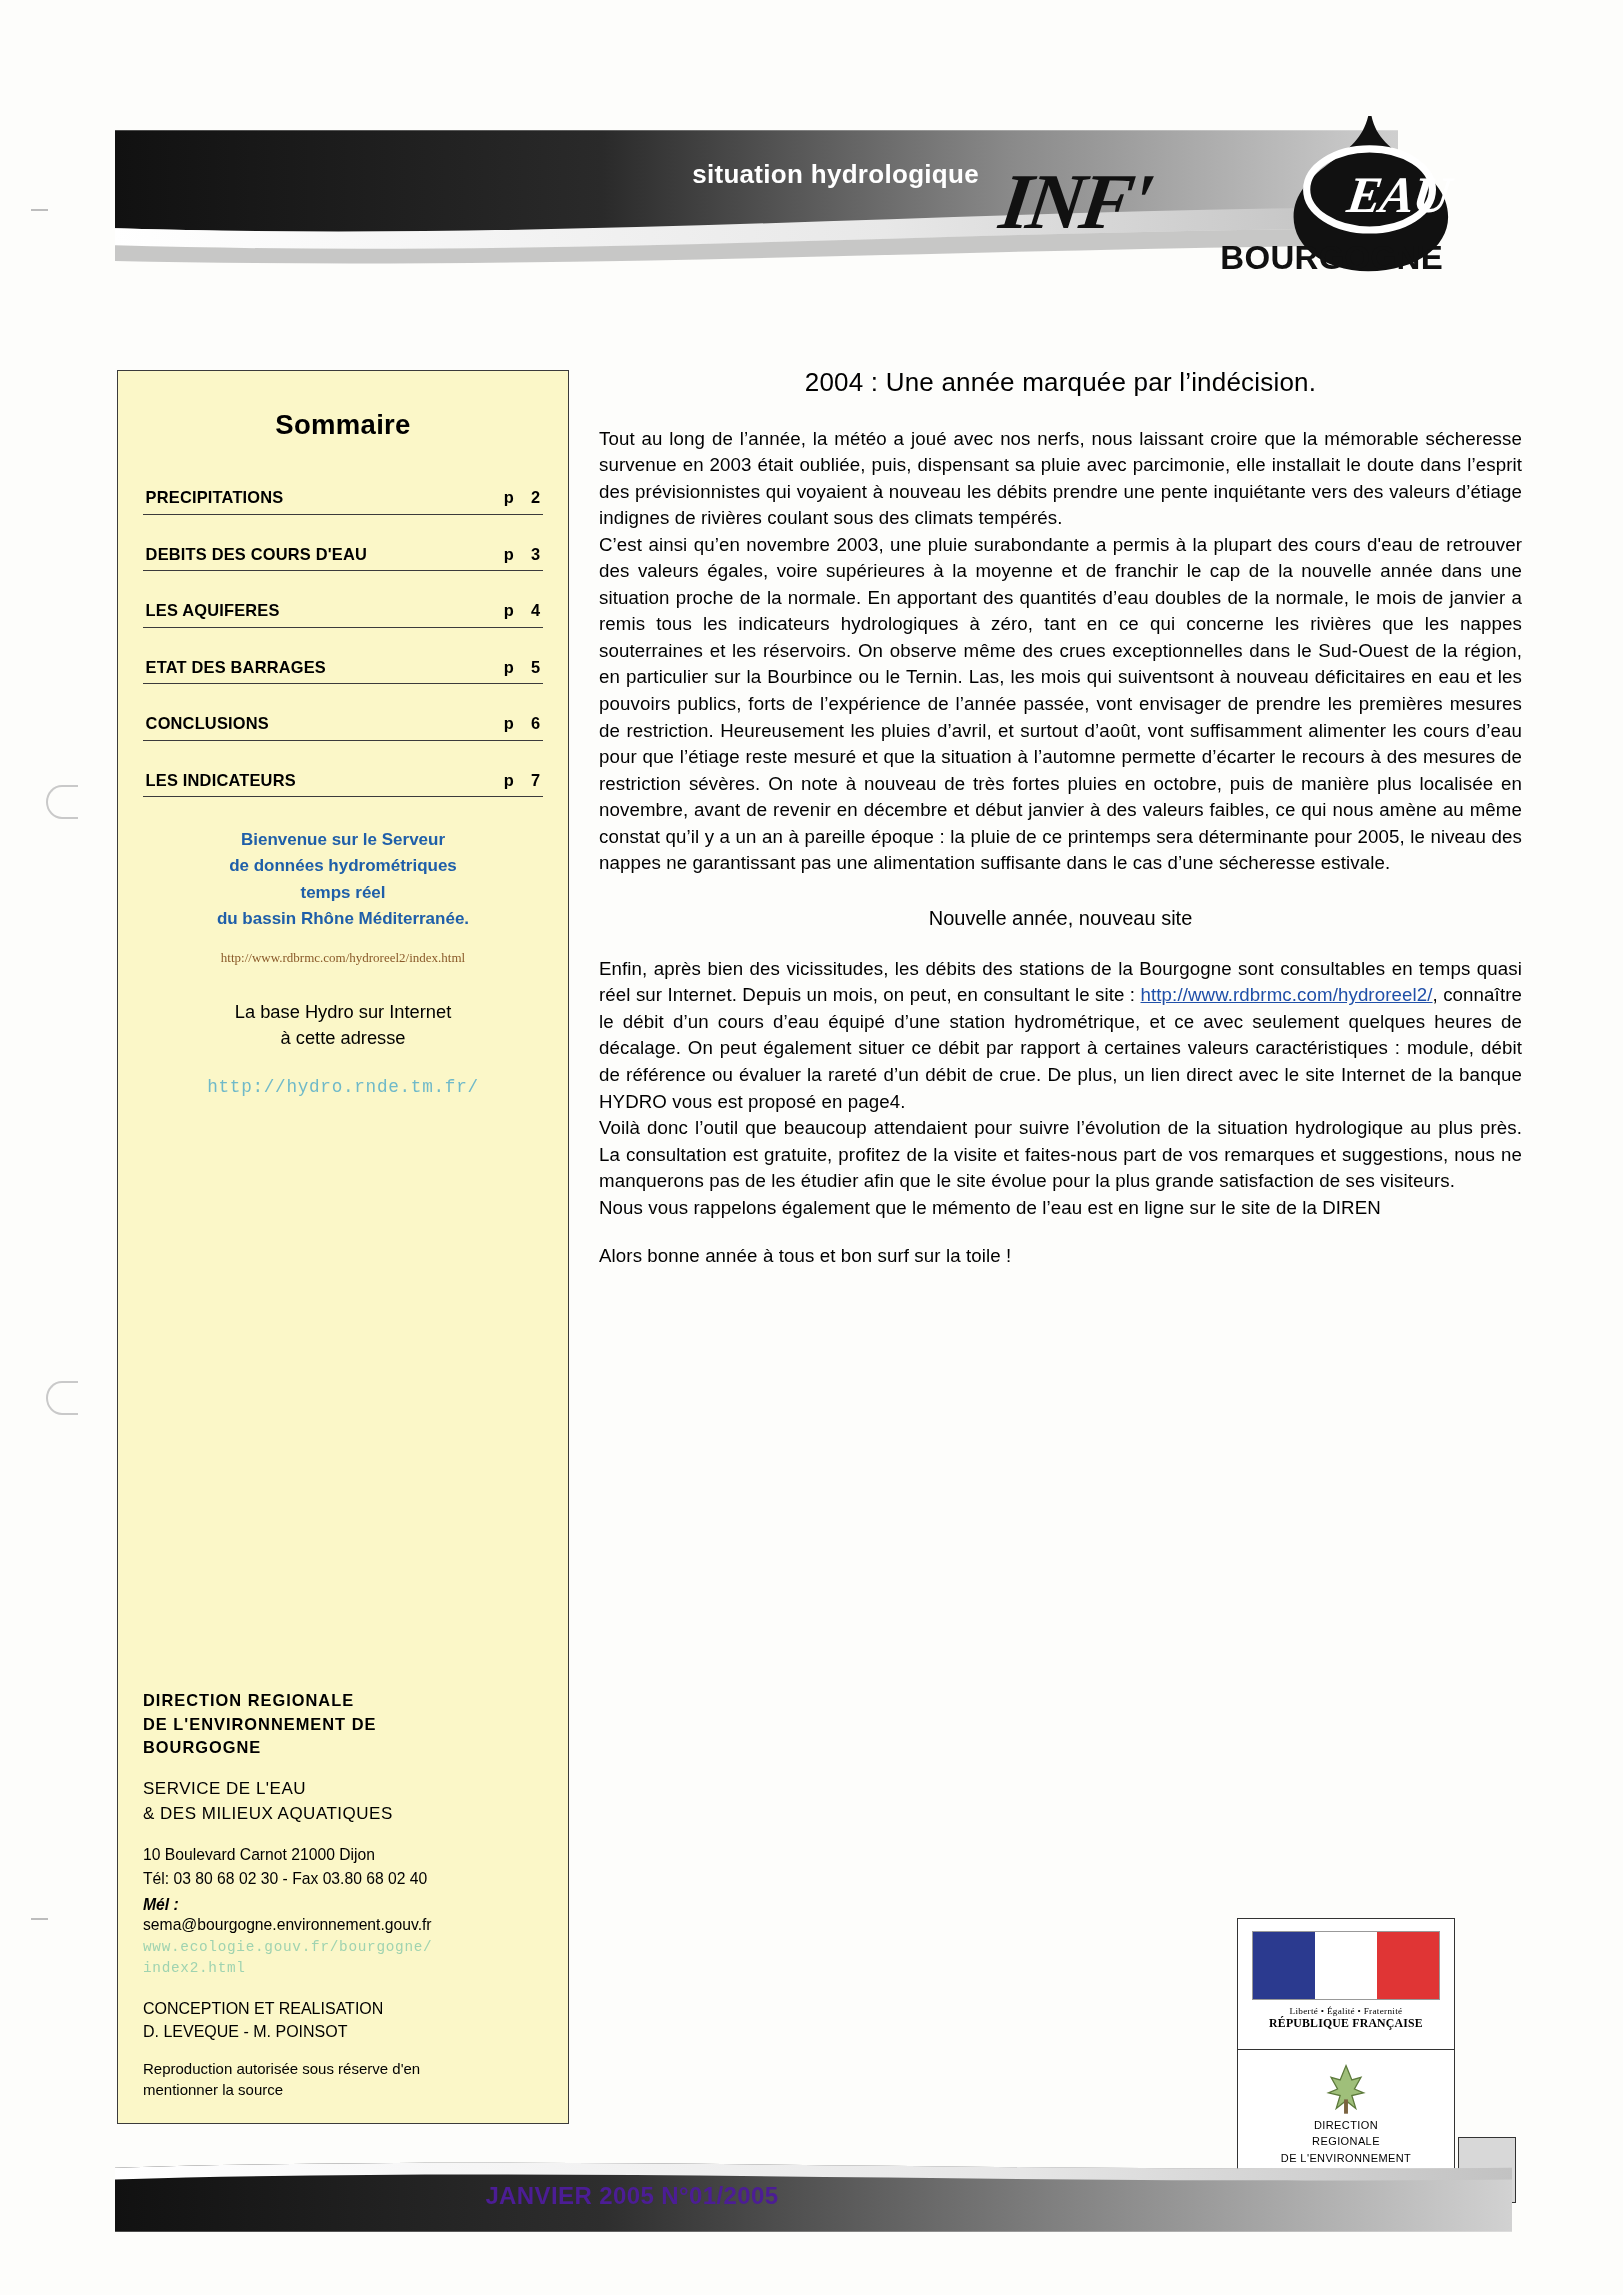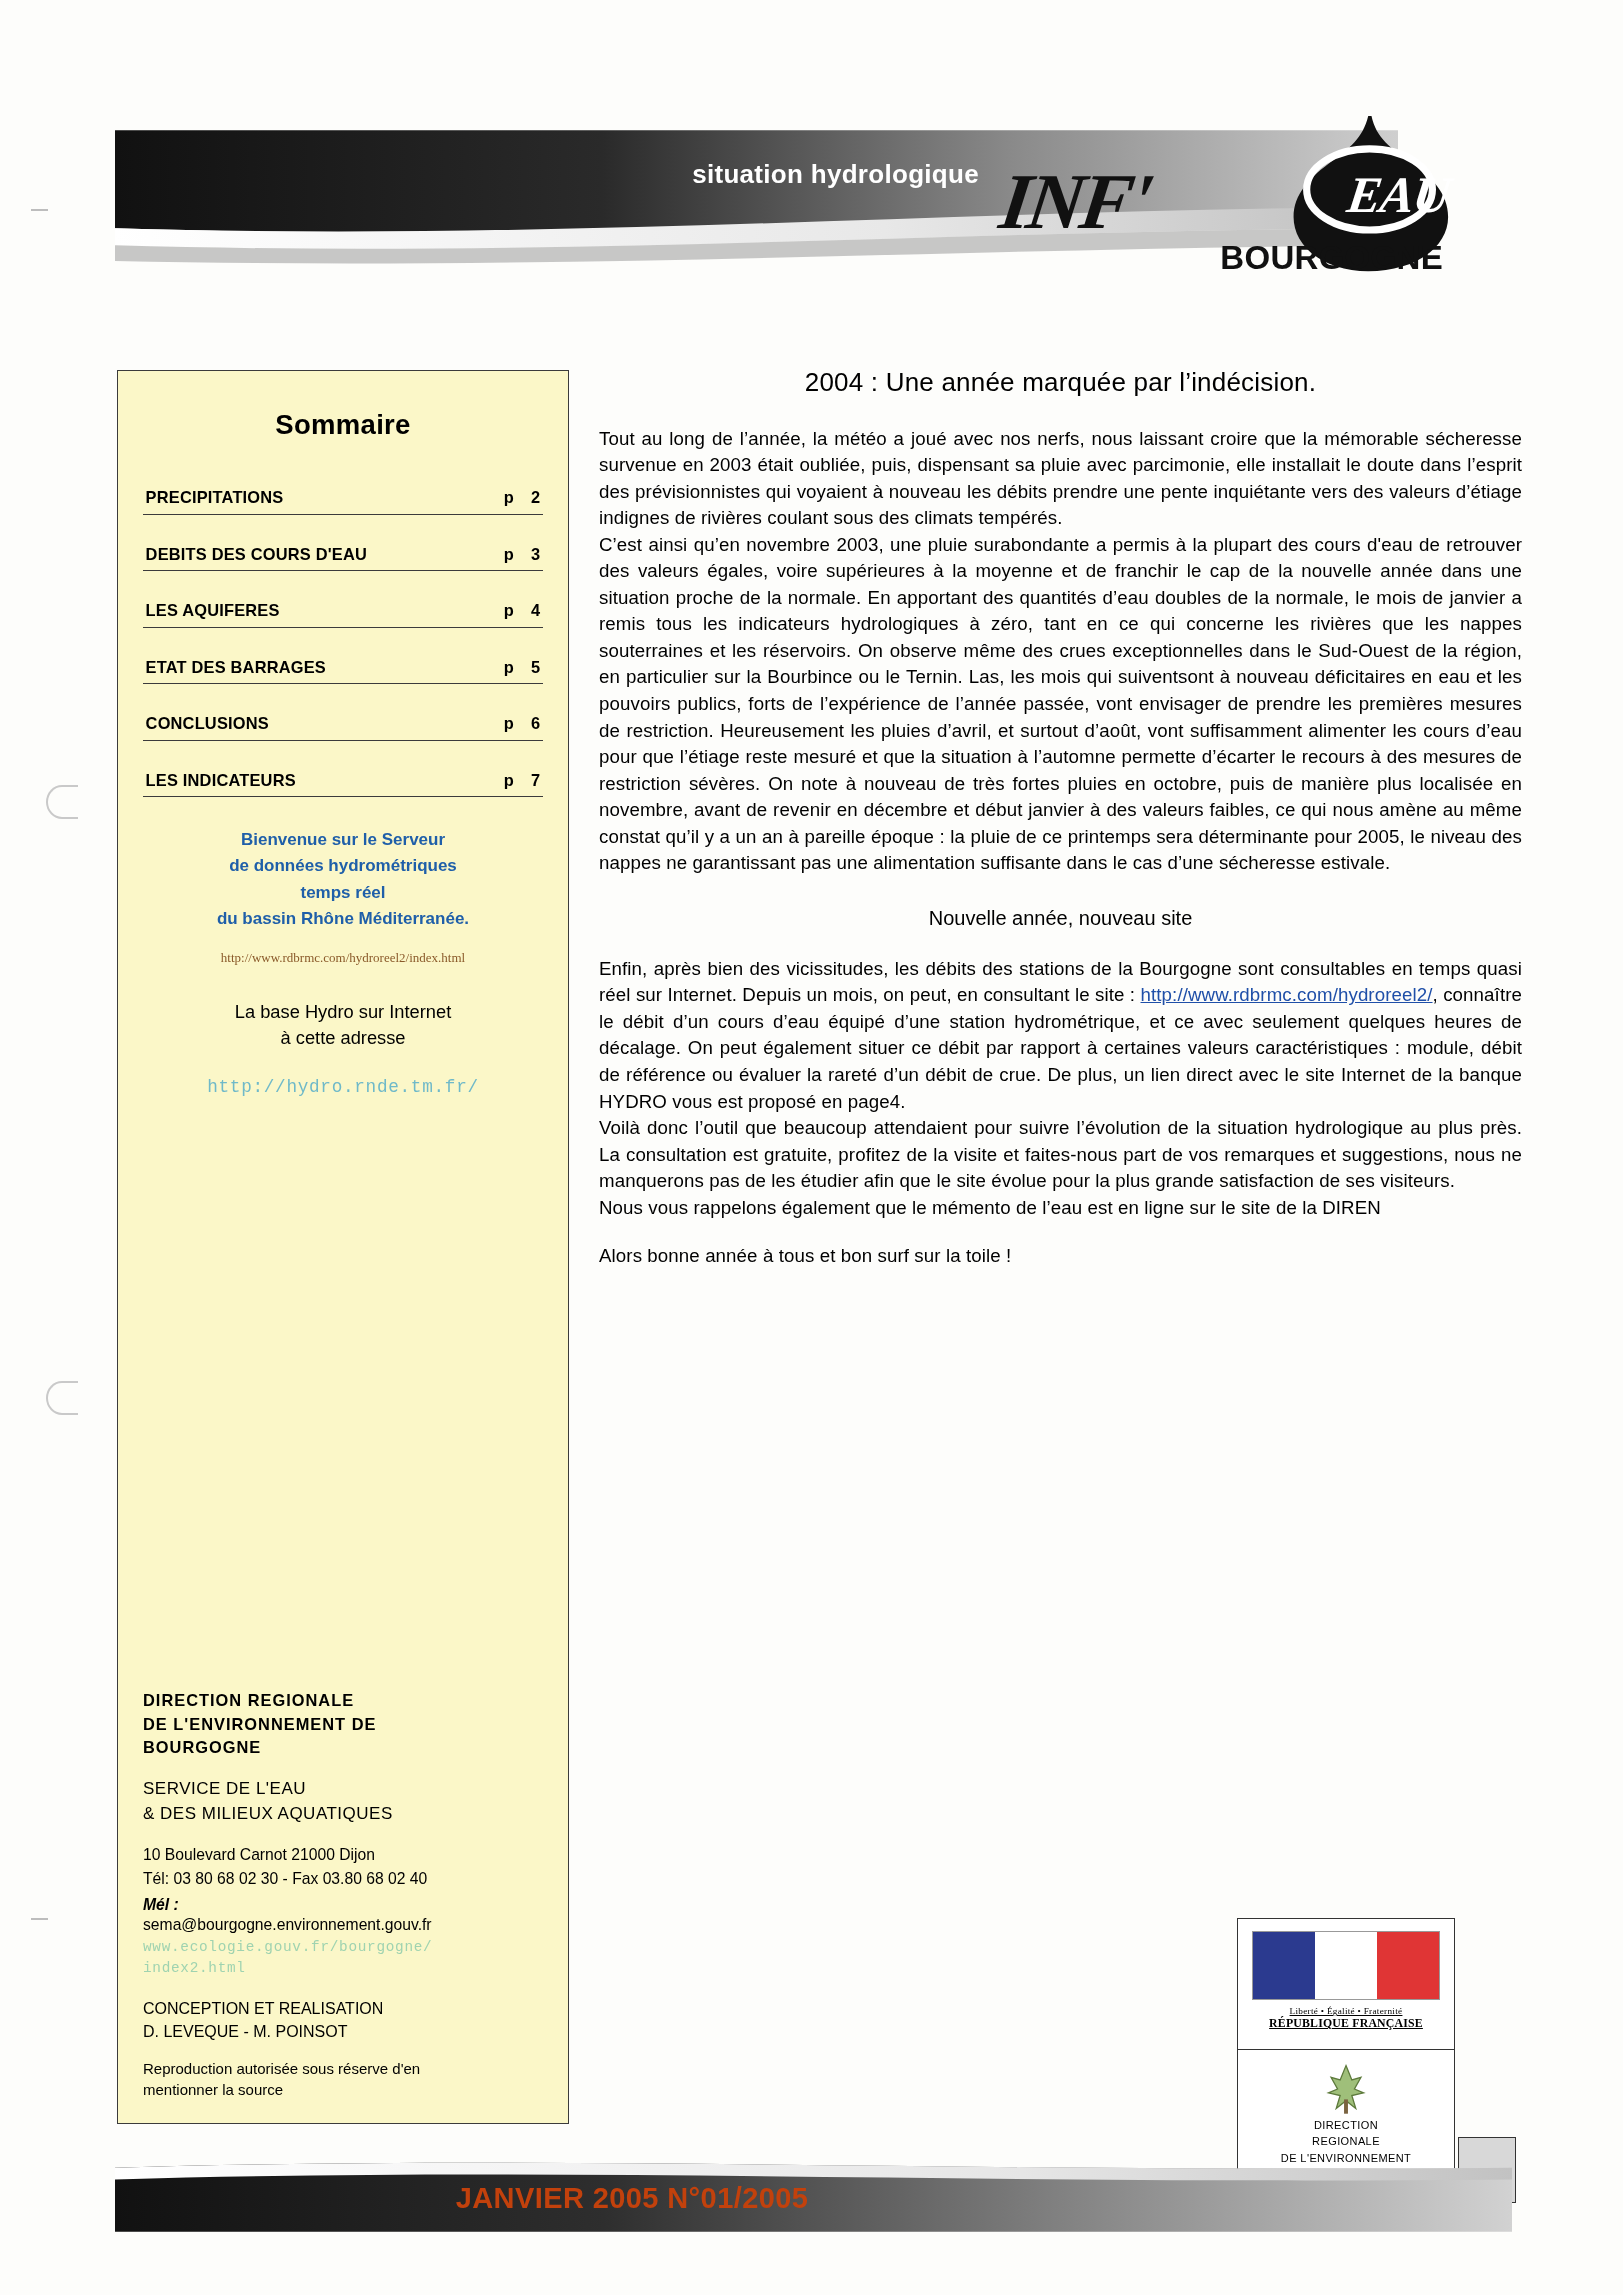--- a/index.html
+++ b/index.html
@@ -293,21 +293,20 @@
     height: 281px;
     border: 1.3px solid #333;
     background: #fff;
   }
   .stamp .flagbox {
     height: 131px;
     border-bottom: 1.3px solid #333;
     position: relative;
     box-sizing: border-box;
     padding: 11.8px 14.4px 0 14.4px;
-    text-decoration: underline;
   }
   .flag {
     width: 100%;
     height: 69px;
     display: flex;
     border: 0.7px solid #999;
     box-sizing: border-box;
   }
   .flag i { display: block; height: 100%; flex: 1; }
   .flag .b { background: #2b3a8f; }
@@ -367,23 +366,23 @@
     width: 1397px;
     height: 79px;
   }
   .footer svg { display: block; }
   .footer .label {
     position: absolute;
     left: 0;
     top: 29px;
     width: 1034px;
     text-align: center;
-    color: #c2410c;
-    font-weight: bold;
-    font-size: 29px;
+    color: #4c1d95;
+    font-weight: bold;
+    font-size: 24px;
     letter-spacing: 0.4px;
   }
 </style>
 </head>
 <body>
 
 <div class="page">
 
   <div class="tickmark t1"></div>
   <div class="tickmark t2"></div>

